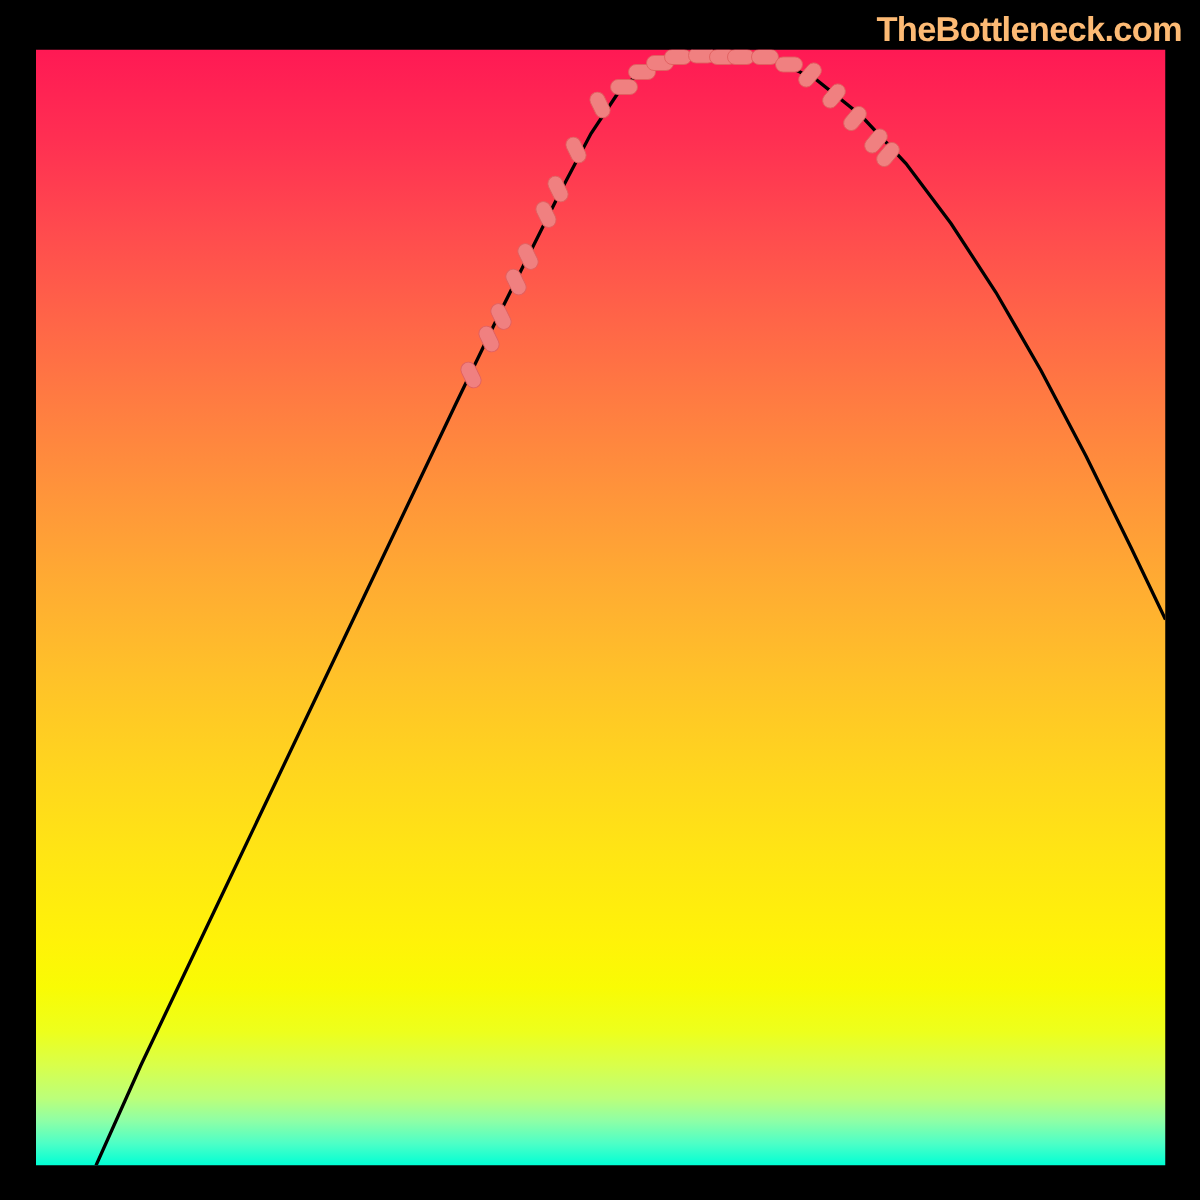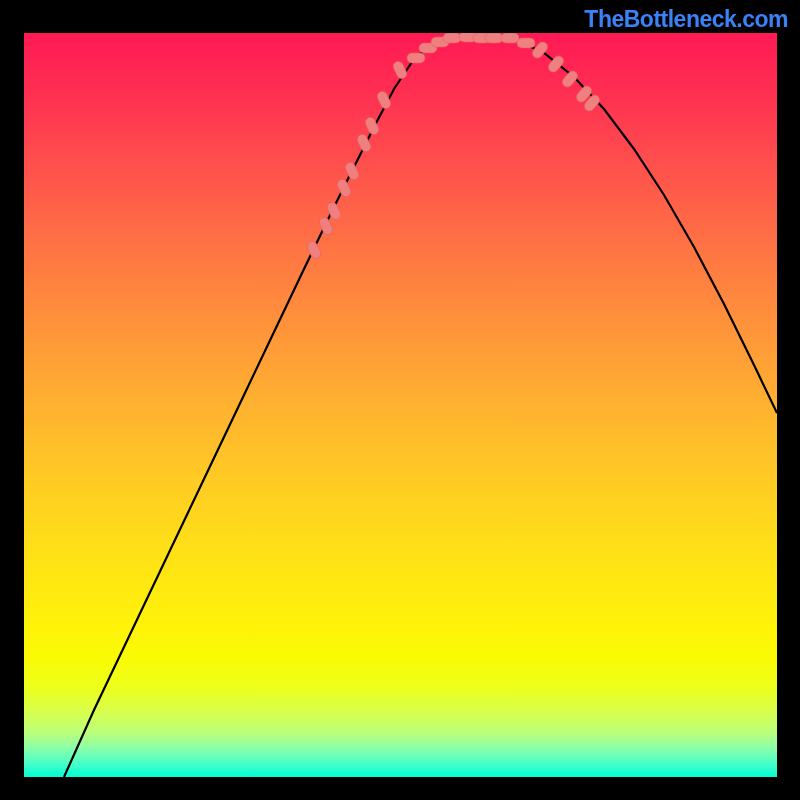--- a/index.html
+++ b/index.html
@@ -7,21 +7,21 @@
     width: 800px;
     height: 800px;
     background: #000;
     position: relative;
     font-family: Arial, Helvetica, sans-serif;
   }
   .attribution {
     position: absolute;
     top: 6px;
     right: 12px;
-    color: #3b82f6;
+    color: #fdba74;
     font-size: 23px;
     font-weight: bold;
     letter-spacing: -0.5px;
   }
   .plot-area {
     position: absolute;
     left: 24px;
     top: 33px;
     width: 753px;
     height: 744px;

